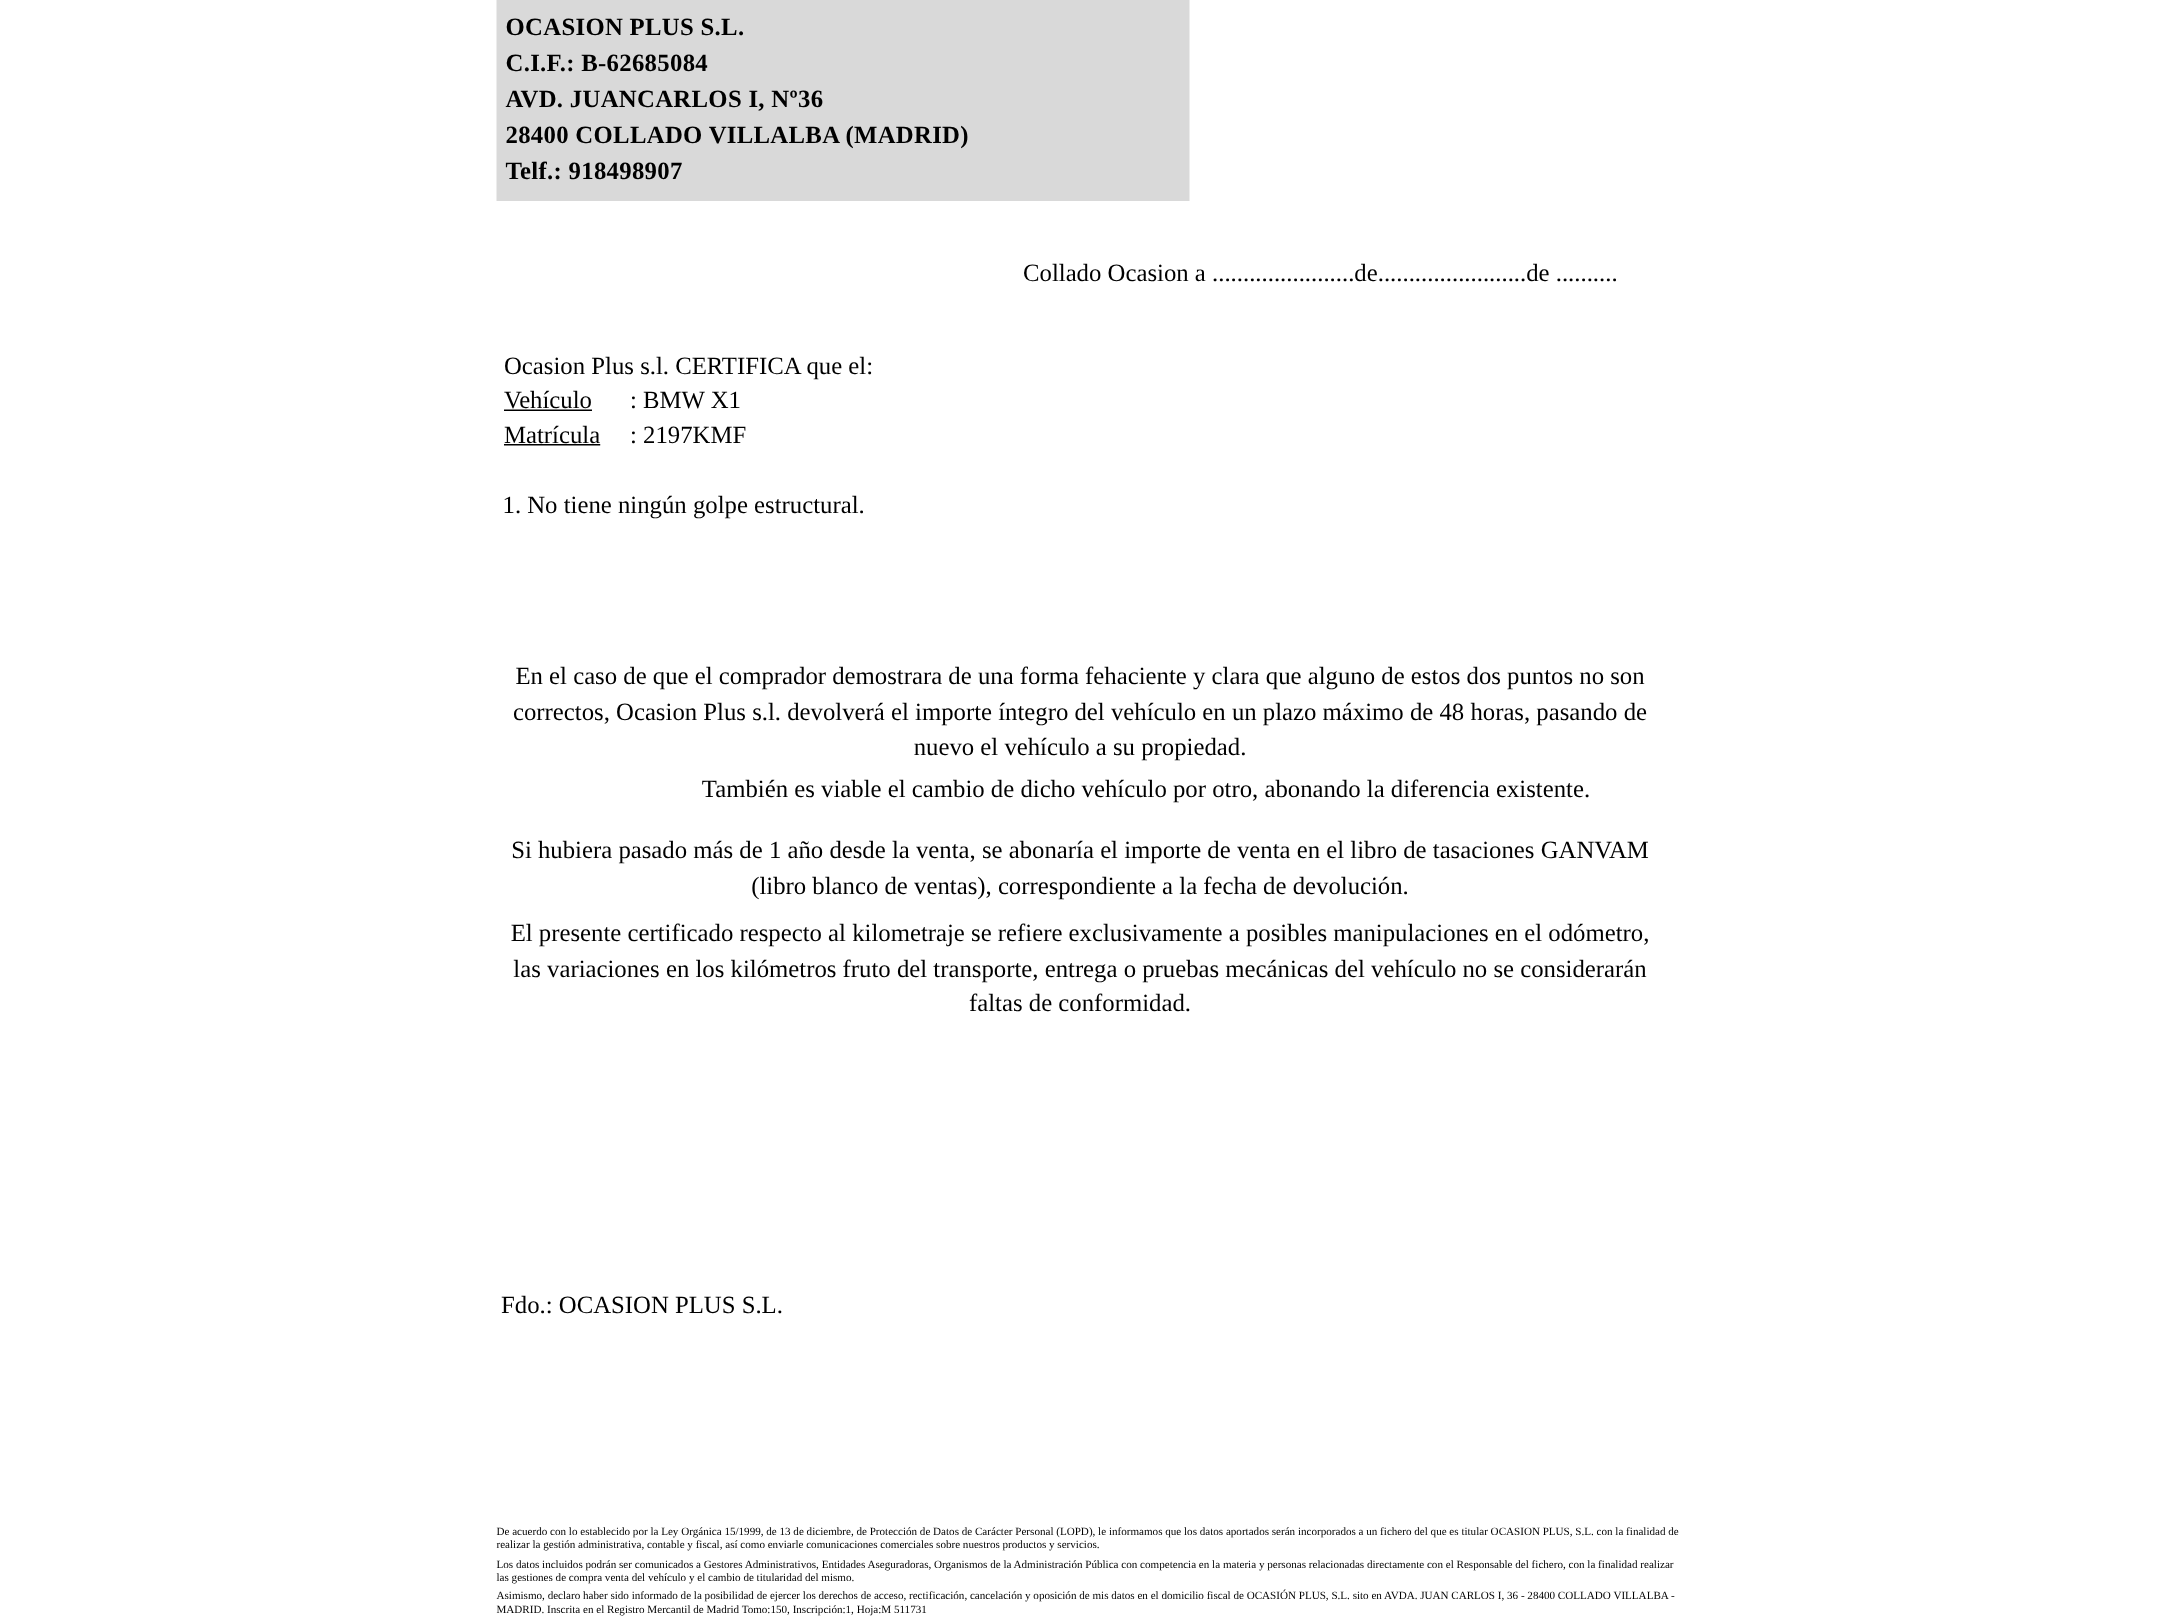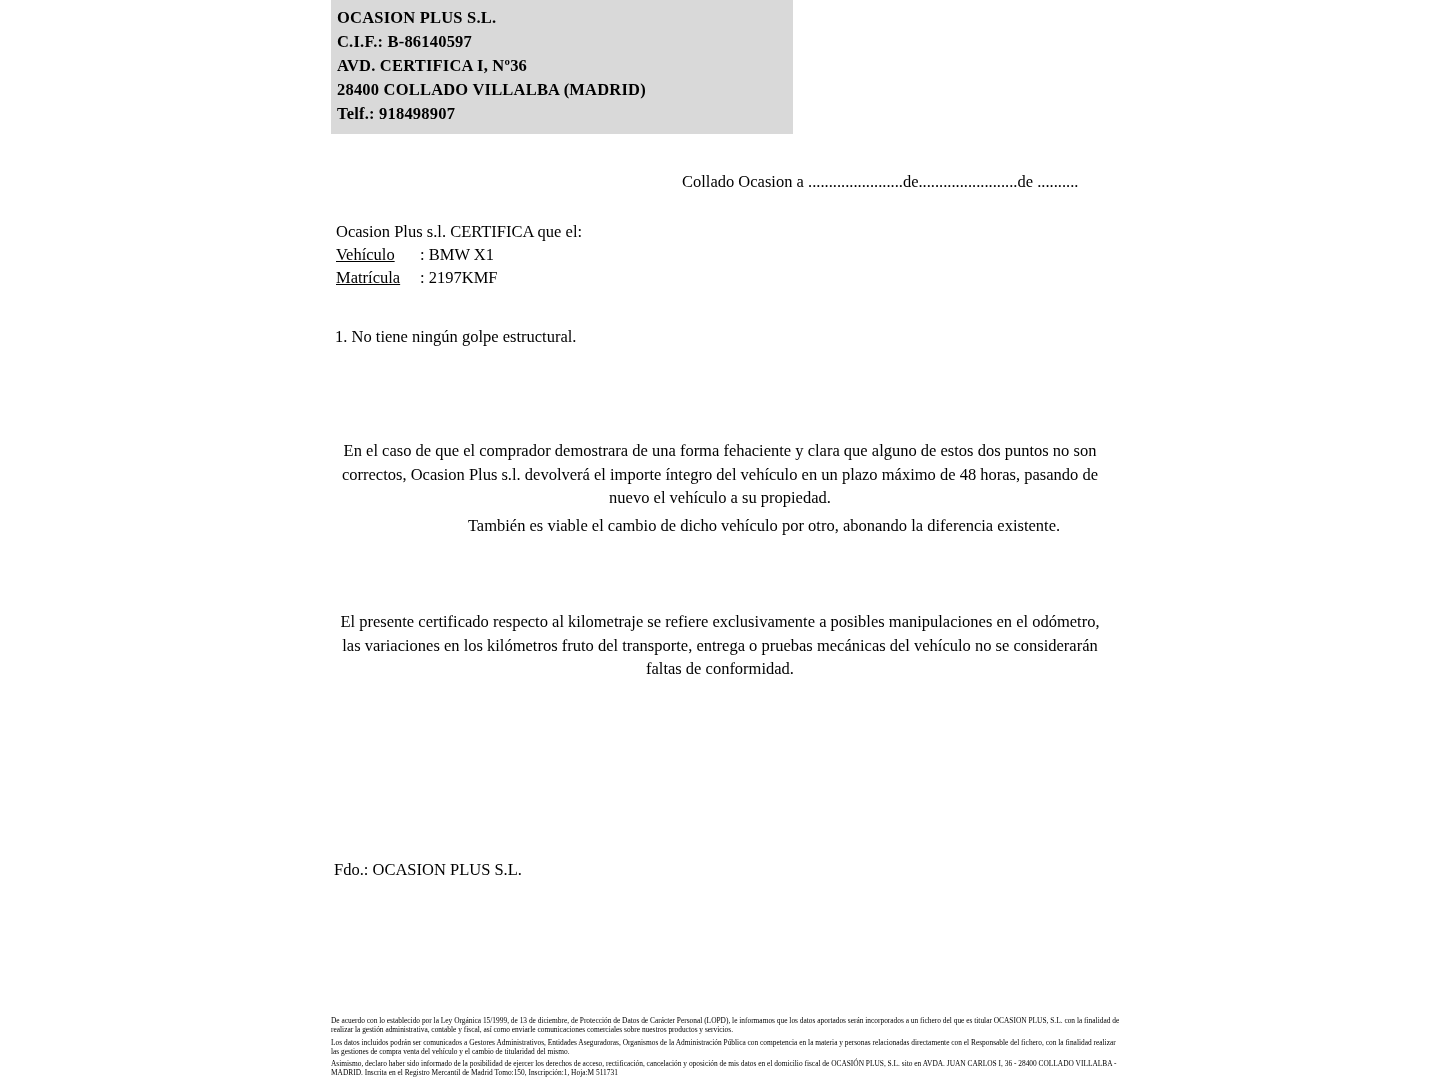--- a/index.html
+++ b/index.html
@@ -51,21 +51,21 @@
     top: 171px;
     font-size: 16.5px;
     line-height: 22px;
     white-space: nowrap;
   }
 
   
   .certifica {
     position: absolute;
     left: 336px;
-    top: 220px;
+    top: 232px;
     font-size: 16.5px;
     line-height: 23px;
   }
   .certifica .row {
     white-space: nowrap;
   }
   .lbl-underline {
     text-decoration: underline;
     display: inline-block;
     width: 84px;
@@ -121,42 +121,43 @@
   }
   .legal p:last-child { margin-bottom: 0; font-family: Liberation Serif, serif; }
 </style>
 </head>
 <body>
 
 <div class="page">
 
   <div class="header-box">
     <div class="line">OCASION PLUS S.L.</div>
-    <div class="line">C.I.F.: B-86140597</div>
-    <div class="line">AVD. CERTIFICA I, Nº36</div>
+    <div class="line">C.I.F.: B-62685084</div>
+    <div class="line">AVD. JUANCARLOS I, Nº36</div>
     <div class="line">28400 COLLADO VILLALBA (MADRID)</div>
     <div class="line">Telf.: 918498907</div>
   </div>
 
   <div class="date-line">Collado Ocasion a .......................de........................de ..........</div>
 
   <div class="certifica">
     <div class="row">Ocasion Plus s.l. CERTIFICA que el:</div>
     <div class="row">
       <span class="lbl-underline">Vehículo</span><span>: BMW X1</span>
     </div>
     <div class="row">
       <span class="lbl-underline">Matrícula</span><span>: 2197KMF</span>
     </div>
   </div>
 
   <div class="point point-1">1. No tiene ningún golpe estructural.</div>
 
   <div class="para para-1">En el caso de que el comprador demostrara de una forma fehaciente y clara que alguno de estos dos puntos no son correctos, Ocasion Plus s.l. devolverá el importe íntegro del vehículo en un plazo máximo de 48 horas, pasando de nuevo el vehículo a su propiedad.</div>
   <div class="para para-2">También es viable el cambio de dicho vehículo por otro, abonando la diferencia existente.</div>
+  <div class="para para-3">Si hubiera pasado más de 1 año desde la venta, se abonaría el importe de venta en el libro de tasaciones GANVAM (libro blanco de ventas), correspondiente a la fecha de devolución.</div>
   <div class="para para-4">El presente certificado respecto al kilometraje se refiere exclusivamente a posibles manipulaciones en el odómetro, las variaciones en los kilómetros fruto del transporte, entrega o pruebas mecánicas del vehículo no se considerarán faltas de conformidad.</div>
 
   <div class="signature">Fdo.: OCASION PLUS S.L.</div>
 
   <div class="legal">
     <p>De acuerdo con lo establecido por la Ley Orgánica 15/1999, de 13 de diciembre, de Protección de Datos de Carácter Personal (LOPD), le informamos que los datos aportados serán incorporados a un fichero del que es titular OCASION PLUS, S.L. con la finalidad de realizar la gestión administrativa, contable y fiscal, así como enviarle comunicaciones comerciales sobre nuestros productos y servicios.</p>
     <p>Los datos incluidos podrán ser comunicados a Gestores Administrativos, Entidades Aseguradoras, Organismos de la Administración Pública con competencia en la materia y personas relacionadas directamente con el Responsable del fichero, con la finalidad realizar las gestiones de compra venta del vehículo y el cambio de titularidad del mismo.</p>
     <p>Asimismo, declaro haber sido informado de la posibilidad de ejercer los derechos de acceso, rectificación, cancelación y oposición de mis datos en el domicilio fiscal de OCASIÓN PLUS, S.L. sito en AVDA. JUAN CARLOS I, 36 - 28400 COLLADO VILLALBA - MADRID. Inscrita en el Registro Mercantil de Madrid Tomo:150, Inscripción:1, Hoja:M 511731</p>
   </div>
 

